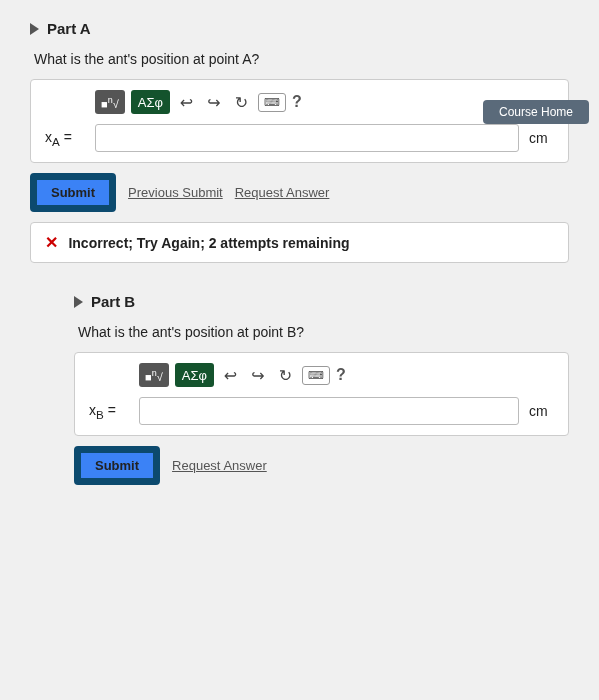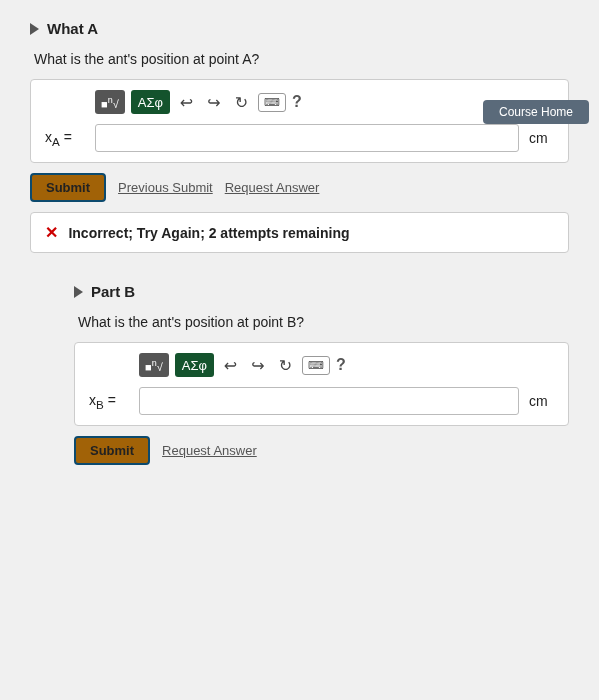--- a/index.html
+++ b/index.html
@@ -152,22 +152,22 @@
     }
 
     .bottom-row {
       display: flex;
       align-items: center;
       gap: 12px;
       margin-top: 4px;
     }
 
     .submit-btn {
-      background: #a16207;
-      border: 2px solid #0c4a6e;
+      background: #3b82f6;
+      border: 7px solid #0c4a6e;
       border-radius: 4px;
       padding: 5px 14px;
       font-size: 13px;
       font-weight: bold;
       cursor: pointer;
       color: #222;
     }
 
     .link-text {
       font-size: 13px;
@@ -216,21 +216,21 @@
 </head>
 <body>
 
 <div class="main-content">
 
   <button class="course-home-btn">Course Home</button>
 
   <div class="section">
     <div class="part-header">
       <span class="triangle-icon"></span>
-      <span class="part-label">What A</span>
+      <span class="part-label">Part A</span>
     </div>
 
     <div class="question-text">What is the ant's position at point A?</div>
 
     <div class="answer-box">
 
       <div class="toolbar">
         <button class="toolbar-btn">
           <span style="font-size:11px;">■<sup style="font-size:9px;">n</sup>√</span>
         </button>

